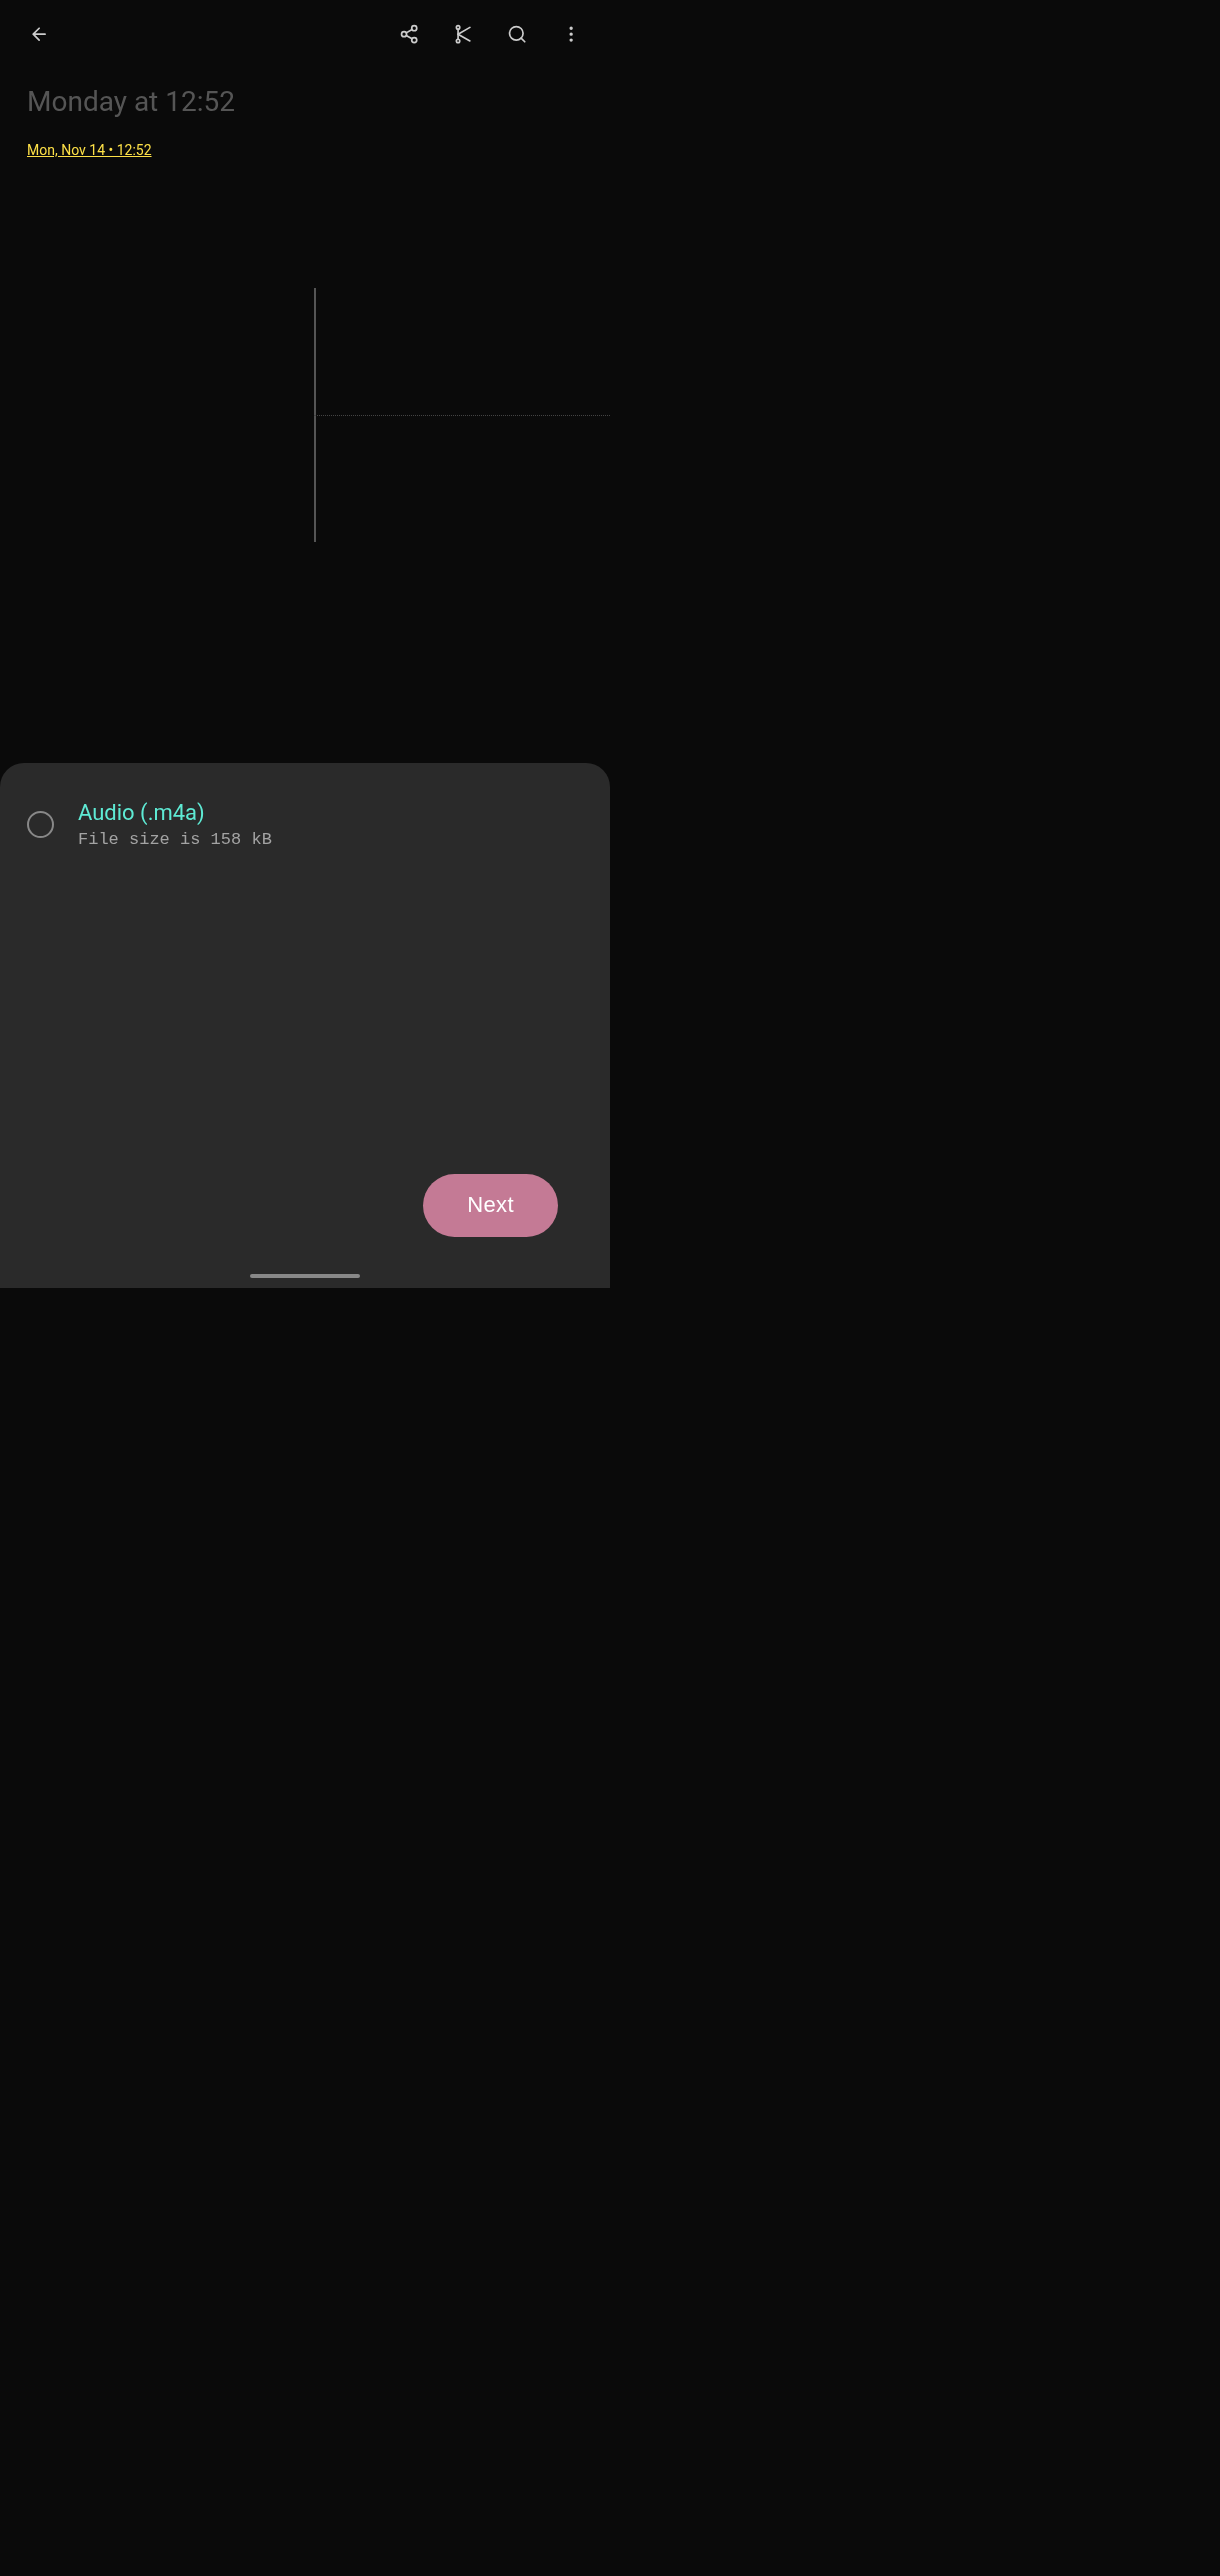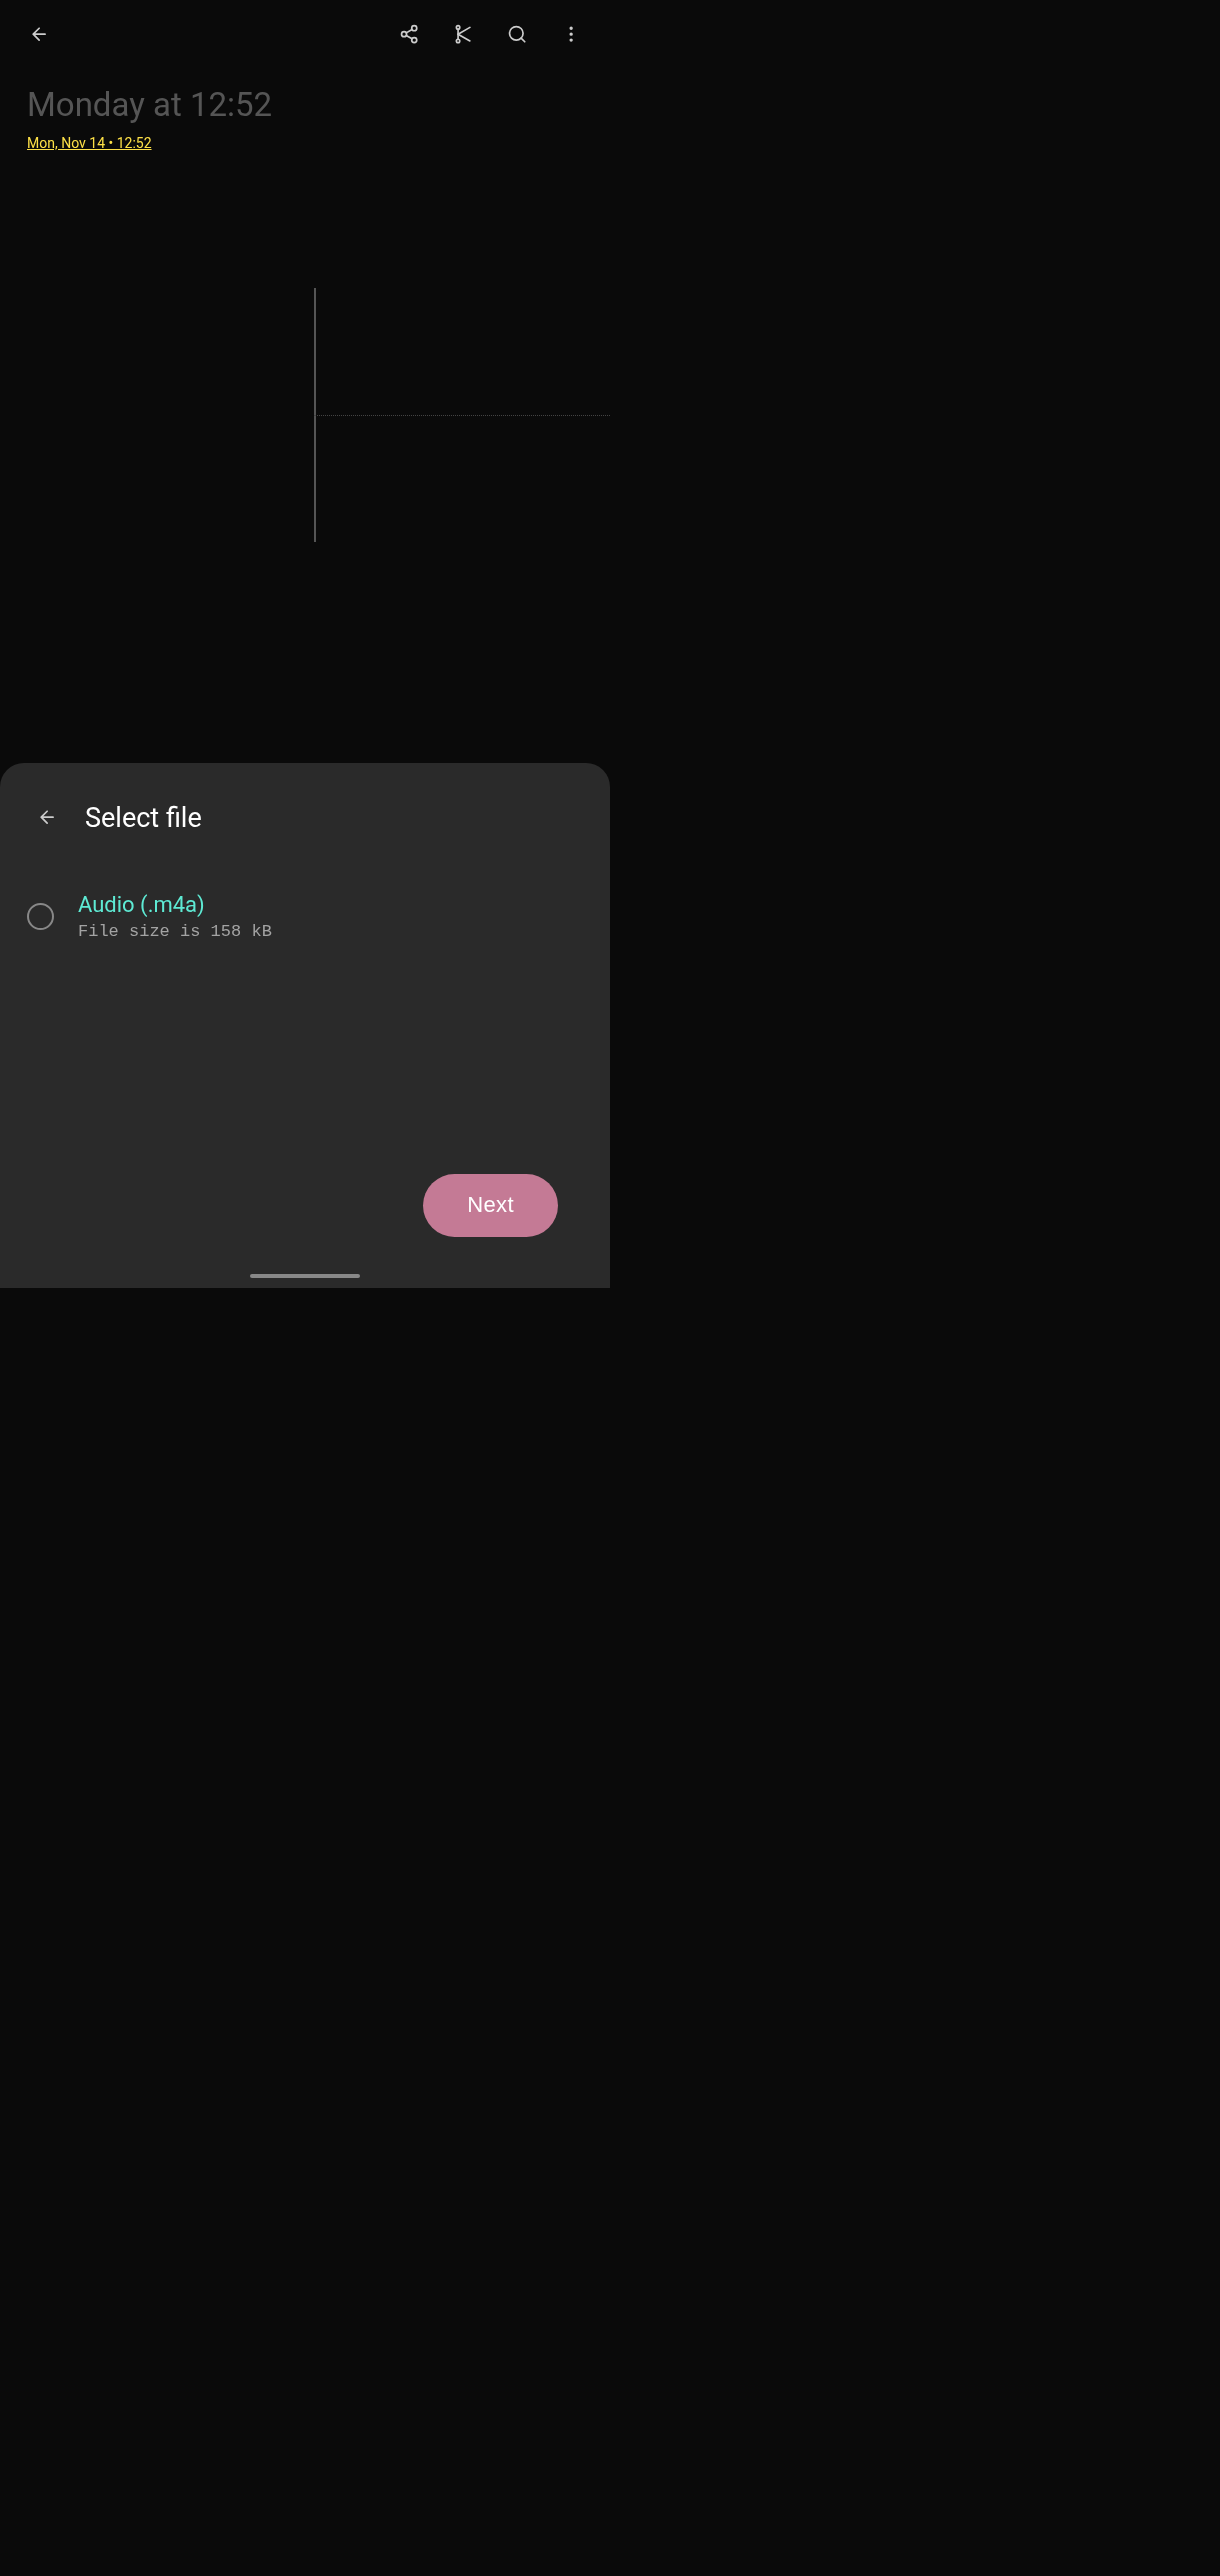--- a/index.html
+++ b/index.html
@@ -59,24 +59,24 @@
     .content-area {
       position: absolute;
       top: 68px;
       left: 0;
       right: 0;
       bottom: 0;
       padding: 17px 27px;
     }
 
     .recording-title {
-      font-size: 33px;
+      font-size: 28px;
       color: #555555;
       font-weight: 400;
-      margin-bottom: 11px;
+      margin-bottom: 24px;
     }
 
     .recording-date {
       font-size: 14px;
       color: #fde047;
       text-decoration: underline;
     }
 
     
     .waveform-area {
@@ -282,28 +282,20 @@
   <div class="recording-title">Monday at 12:52</div>
   <div class="recording-date">Mon, Nov 14 • 12:52</div>
 </div>
 
 <div class="waveform-area">
   <div class="waveform-line"></div>
   <div class="waveform-dots"></div>
 </div>
 
 <div class="bottom-sheet">
-  <div class="bottom-sheet-header">
-    <div class="back-btn">
-      <svg width="20.3" height="20.3" viewBox="0 0 24 24" class="svg-icon">
-        <path d="M19 12H5M12 5l-7 7 7 7"></path>
-      </svg>
-    </div>
-    <div class="sheet-title">Select file</div>
-  </div>
 
   <div class="options-list">
 
     <div class="option-item">
       <div class="radio-outer">
         
       </div>
       <div class="option-text">
         <div class="option-title">Audio (.m4a)</div>
         <div class="option-subtitle">File size is 158 kB</div>

